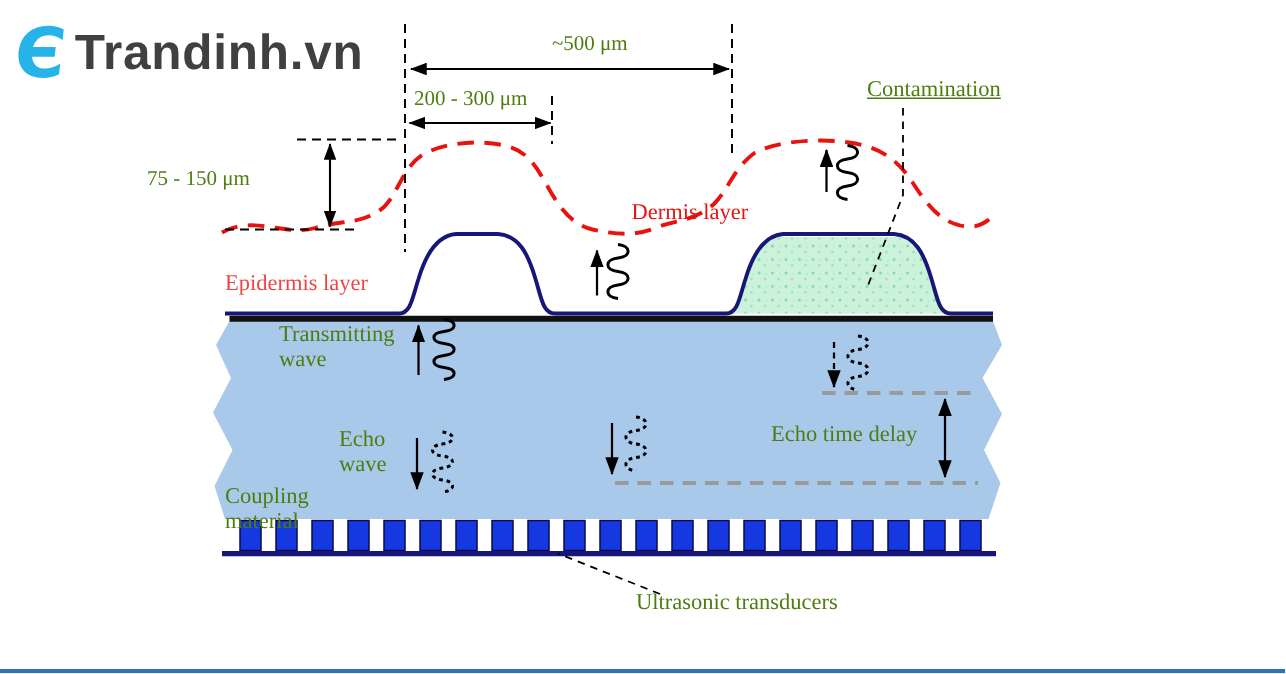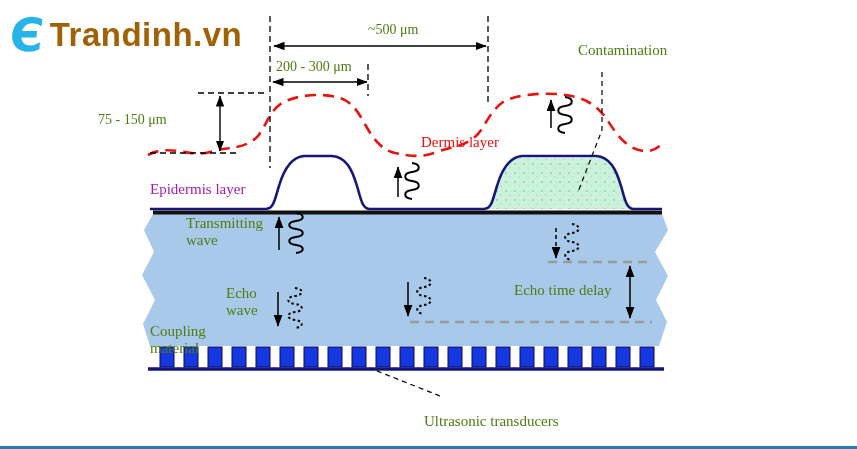--- a/index.html
+++ b/index.html
@@ -2,26 +2,26 @@
 <html><head>
 <meta charset="utf-8">
 <style>
   html,body{margin:0;padding:0;background:#fff;}
   .stage{position:relative;width:857px;height:449px;background:#ffffff;overflow:hidden;
          font-family:"Liberation Serif", serif;}
   .logo{position:absolute;left:10px;top:12px;display:flex;align-items:center;gap:6px;}
   .logo-icon{font-family:"DejaVu Sans", sans-serif;font-size:46px;font-weight:bold;
              color:#25b3e8;line-height:1;transform:skewX(-6deg);}
   .logo-text{font-family:"Liberation Sans", sans-serif;font-size:33px;font-weight:bold;
-             color:#a16207;letter-spacing:0.5px;}
+             color:#404040;letter-spacing:0.5px;}
   svg.diagram{position:absolute;left:0;top:0;}
   .lbl{position:absolute;font-size:15px;color:#4d7c0f;white-space:nowrap;}
   .lbl.dim{font-size:14px;}
   .lbl.red{color:#e8120f;}
-  .lbl.navy{color:#a21caf;}
+  .lbl.navy{color:#ef4444;}
   .lbl.center{text-align:left;white-space:normal;line-height:1.15;}
   .bottom-bar{position:absolute;left:0;bottom:0;width:857px;height:3px;background:#2e75b6;}
 </style>
 </head>
 <body>
 
 <div class="stage">
 
   <div class="logo">
     <span class="logo-icon">Є</span>
@@ -104,34 +104,34 @@
     <line x1="273" y1="82" x2="367" y2="82" stroke="#000" stroke-width="1.4" marker-start="url(#arr)" marker-end="url(#arr)"></line>
     <line x1="220" y1="96" x2="220" y2="151" stroke="#000" stroke-width="1.4" marker-start="url(#arr)" marker-end="url(#arr)"></line>
     <path d="M198,93 H268" stroke="#000" stroke-width="1.3" stroke-dasharray="6 4" fill="none"></path>
     <path d="M150,153 H240" stroke="#000" stroke-width="1.3" stroke-dasharray="6 4" fill="none"></path>
   </svg>
 
   <div class="lbl dim" style="left:368px;top:22px;">~500 μm</div>
   <div class="lbl dim" style="left:276px;top:59px;">200 - 300 μm</div>
   <div class="lbl dim" style="left:72px;top:112px;margin-left:26px;">75 - 150 μm</div>
 
-  <div class="lbl" style="left:578px;top:42px;">Contamination</div>
+  <div class="lbl" style="left:578px;top:52px;text-decoration:underline;">Contamination</div>
   <div class="lbl red" style="left:393px;top:134px;margin-left:28px;">Dermis layer</div>
   <div class="lbl navy" style="left:150px;top:181px;">Epidermis layer</div>
 
   <div class="lbl center" style="left:186px;top:215px;width:84px;">
     <span>Transmitting</span><br>
     <span>wave</span>
   </div>
   <div class="lbl center" style="left:226px;top:285px;width:48px;">
     <span>Echo</span><br>
     <span>wave</span>
   </div>
   <div class="lbl center" style="left:150px;top:311px;width:74px;margin-top:12px;">
     <span>Coupling</span><br>
     <span>material</span>
   </div>
 
   <div class="lbl" style="left:514px;top:282px;">Echo time delay</div>
-  <div class="lbl" style="left:424px;top:413px;">Ultrasonic transducers</div>
+  <div class="lbl" style="left:424px;top:394px;">Ultrasonic transducers</div>
 
   <div class="bottom-bar"></div>
 </div>
 
 </body></html>

